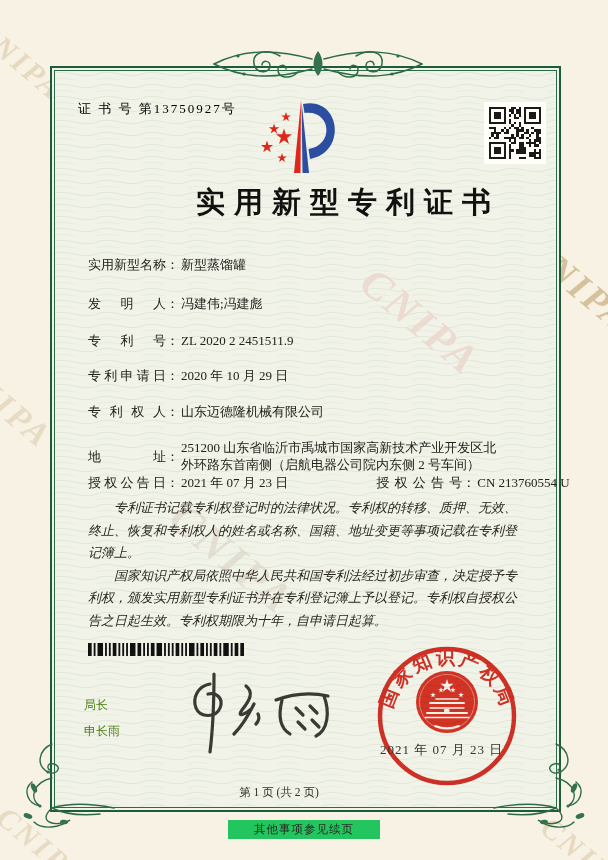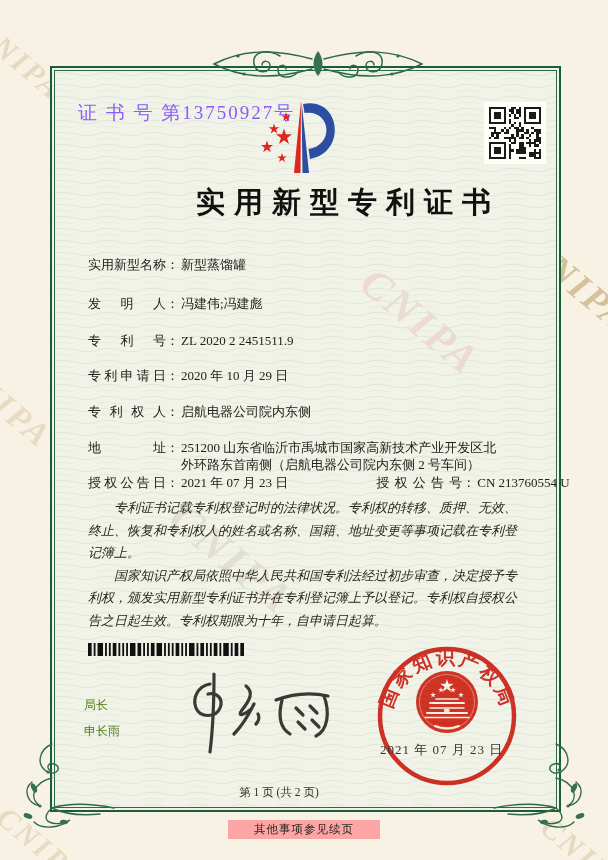--- a/index.html
+++ b/index.html
@@ -14,47 +14,47 @@
   .wm-in1{left:382px;top:258px;font-size:42px;color:#ecd7cc;opacity:.85;}
   .wm-in2{left:192px;top:492px;font-size:44px;color:#ddd2c6;opacity:.6;}
   .wm-bl{left:12px;top:800px;font-size:30px;color:#d9c6a4;opacity:.5;}
   .wm-br{left:556px;top:810px;font-size:30px;color:#d9c6a4;opacity:.55;}
   
   .frame{position:absolute;left:50px;top:66px;width:507px;height:742px;
          border:2px solid #1d5c3a;background:#f1f3e8;}
   .frame-inner{position:absolute;left:2px;top:2px;right:2px;bottom:2px;border:1px solid #2a6b47;}
   .waves{position:absolute;left:0;top:0;width:100%;height:100%;opacity:.5;}
   
-  .cert-no{position:absolute;left:78px;top:100px;font-size:19px;letter-spacing:2px;color:#8b5cf6;}
+  .cert-no{position:absolute;left:78px;top:100px;font-size:13px;letter-spacing:2px;color:#000000;}
   .qr-box{position:absolute;left:484px;top:102px;width:62px;height:62px;background:#fffef9;
           display:flex;align-items:center;justify-content:center;}
   .logo{position:absolute;left:254px;top:96px;}
   .title{position:absolute;left:50px;top:183px;width:587px;text-align:center;
          font-size:29px;font-weight:600;letter-spacing:9px;text-indent:9px;color:#121110;}
   
-  .frow{position:absolute;left:88px;font-size:13px;color:#23211d;display:flex;align-items:flex-start;line-height:17px;}
+  .frow{position:absolute;left:88px;font-size:13px;color:#23211d;display:flex;align-items:center;line-height:17px;}
   .flabel{display:inline-block;width:78px;text-align:justify;text-align-last:justify;flex:0 0 78px;}
   .fcolon{flex:0 0 auto;}
   .fvalue{margin-left:2px;}
   .pre{white-space:pre-wrap;}
   .grant2{margin-left:88px;display:flex;}
   .flabel-w{display:inline-block;width:86px;text-align:justify;text-align-last:justify;flex:0 0 86px;}
   
   .paras{position:absolute;left:88px;top:497px;width:434px;font-size:13px;line-height:22.5px;
          font-style:italic;color:#29261f;}
   .paras p{margin:0;text-indent:2em;}
   
   .barcode{position:absolute;left:88px;top:643px;}
   .officer{position:absolute;left:84px;top:692px;font-size:12px;color:#4d7c0f;line-height:26px;}
   .signature{position:absolute;left:180px;top:670px;}
   .seal{position:absolute;left:366px;top:640px;mix-blend-mode:multiply;opacity:.95;}
   .seal-date{position:absolute;left:380px;top:741px;font-size:13px;letter-spacing:1px;color:#38332d;}
   .page-no{position:absolute;left:50px;top:785px;width:458px;text-align:center;font-size:11.5px;color:#33302a;}
   .note-wrap{position:absolute;left:0;top:819px;width:608px;text-align:center;}
-  .note{display:inline-block;background:#fca5a5;padding:2px 26px;font-size:11.5px;color:#2b2a26;letter-spacing:1px;}
+  .note{display:inline-block;background:#22c55e;padding:2px 26px;font-size:11.5px;color:#2b2a26;letter-spacing:1px;}
   
   .flourish-top{position:absolute;left:210px;top:41px;}
   .flourish-bl{position:absolute;left:8px;top:726px;}
   .flourish-br{position:absolute;left:490px;top:726px;transform:scaleX(-1);}
 </style>
 </head>
 <body>
 
 <div class="page">
 
@@ -395,21 +395,21 @@
     <span class="fvalue">ZL 2020 2 2451511.9</span>
   </div>
   <div class="frow" style="top:367px">
     <span class="flabel">专利申请日</span>
       <span class="fcolon">：</span>
     <span class="fvalue">2020 年 10 月 29 日</span>
   </div>
   <div class="frow" style="top:403px">
     <span class="flabel">专利权人</span>
       <span class="fcolon">：</span>
-    <span class="fvalue">启航电器公司院内东侧</span>
+    <span class="fvalue">山东迈德隆机械有限公司</span>
   </div>
   <div class="frow" style="top:439px">
     <span class="flabel">地址</span>
       <span class="fcolon">：</span>
     <span class="fvalue pre">251200 山东省临沂市禹城市国家高新技术产业开发区北
 外环路东首南侧（启航电器公司院内东侧 2 号车间）</span>
   </div>
   <div class="frow" style="top:474px">
     <span class="flabel">授权公告日</span>
       <span class="fcolon">：</span>

